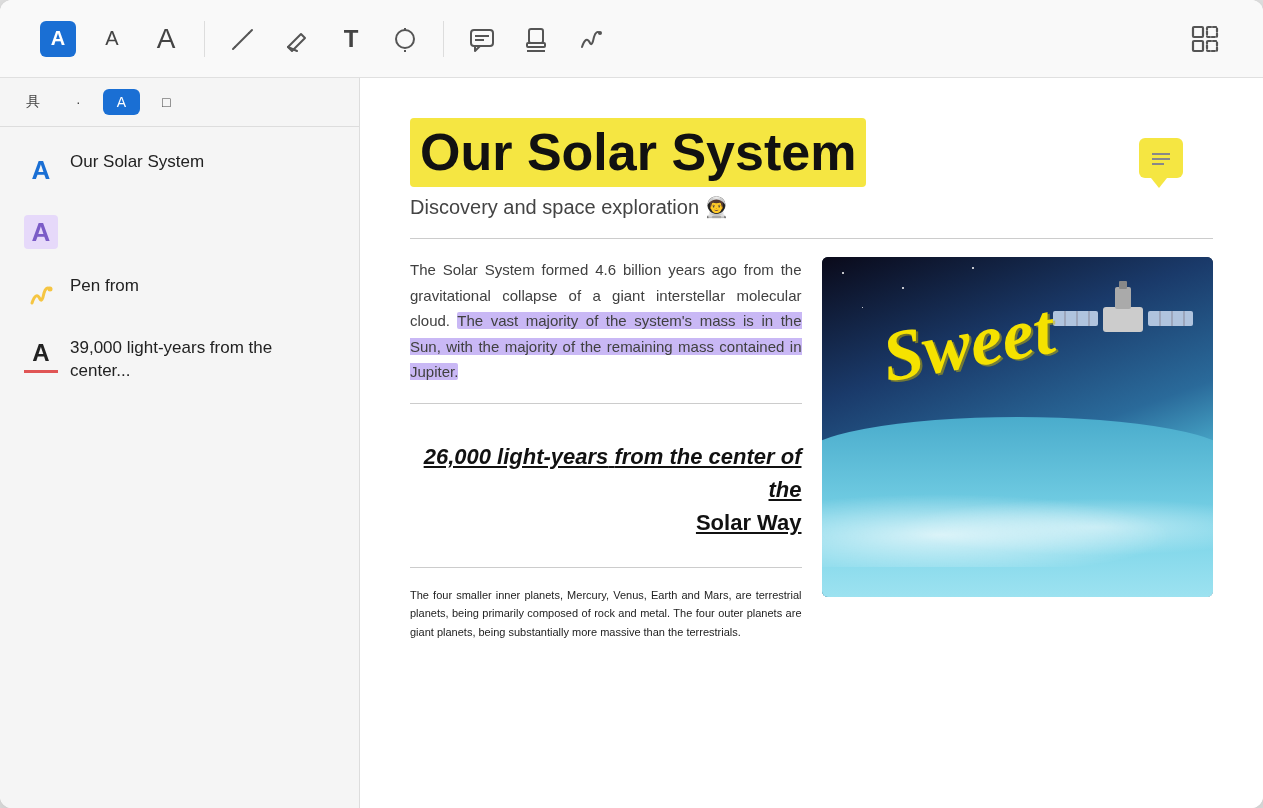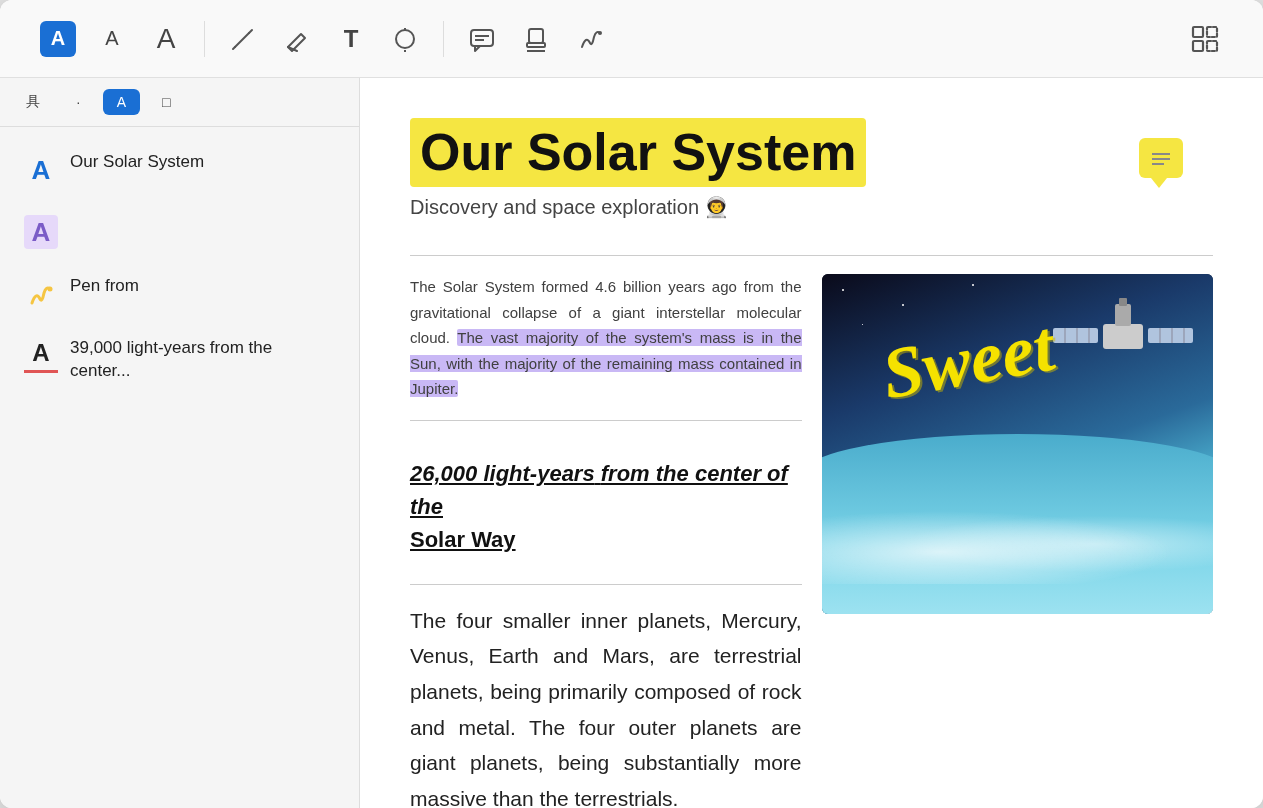--- a/index.html
+++ b/index.html
@@ -167,21 +167,21 @@
       position: absolute;
       bottom: -10px;
       left: 12px;
       border-width: 10px 8px 0;
       border-style: solid;
       border-color: #f5e642 transparent transparent;
     }
     .doc-subtitle {
       font-size: 20px;
       color: #444;
-      margin-bottom: 36px;
+      margin-bottom: 19px;
       margin-top: 4px;
     }
     .doc-divider {
       border: none;
       border-top: 1px solid #ccc;
       margin: 18px 0;
     }
     .two-col {
       display: grid;
       grid-template-columns: 1fr 1fr;
@@ -247,37 +247,37 @@
       font-weight: 900;
       color: #f5e200;
       font-style: italic;
       transform: rotate(-10deg);
       text-shadow: 2px 2px 0 rgba(200,180,0,0.5);
       font-family: 'Brush Script MT', cursive, Georgia, serif;
       line-height: 1;
       pointer-events: none;
     }
     .doc-quote {
-      text-align: left;
+      text-align: right;
       padding: 18px 0 10px;
       font-size: 22px;
       font-style: italic;
       font-weight: 700;
       color: #111;
       text-decoration: underline;
       line-height: 1.5;
     }
     .doc-quote em {
       font-style: italic;
     }
     .doc-quote strong {
       font-style: normal;
     }
     .bottom-text {
-      font-size: 21px;
+      font-size: 11px;
       line-height: 1.7;
       color: #222;
       text-align: justify;
       margin-top: 18px;
     }
   </style>
 </head>
 <body>
 
 <div class="app-window">

